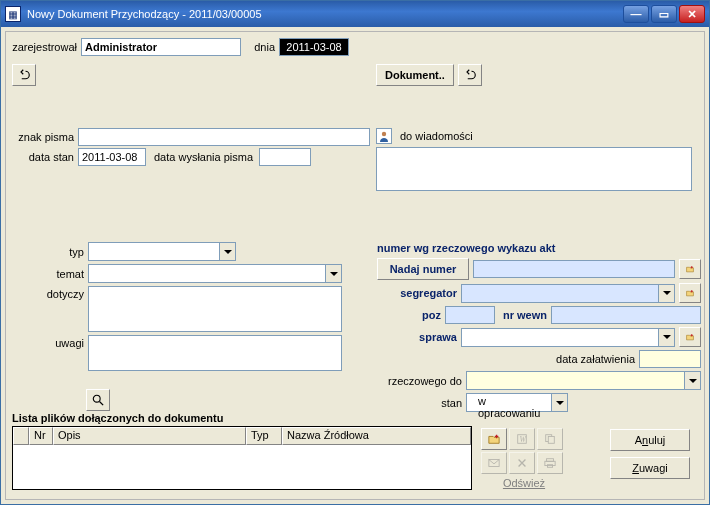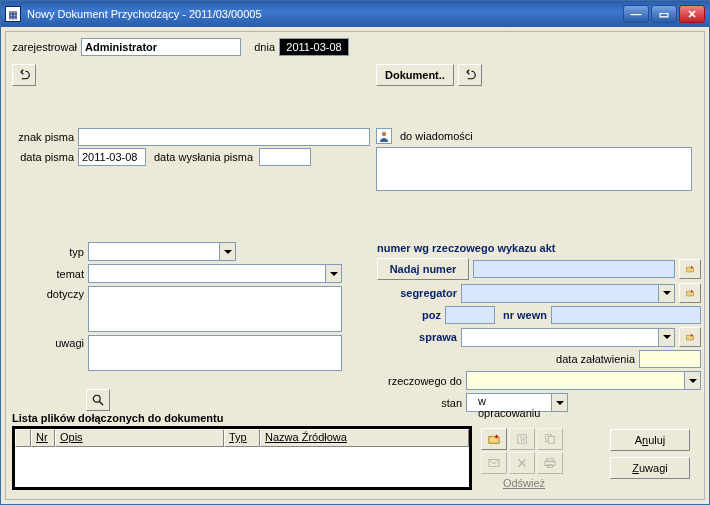--- a/index.html
+++ b/index.html
@@ -111,24 +111,24 @@
     border-top-color: #fff; border-left-color: #fff;
     background: #ece9d8;
     display: inline-flex; align-items: center; justify-content: center;
     cursor: pointer;
   }
   .lightblue { background: #d8e6ff !important; }
   .lightyellow { background: #ffffe0 !important; }
   .files { position: absolute; left: 6px; top: 380px; width: 460px; }
   .files-title { font-weight: bold; margin-bottom: 2px; }
   .table {
-    border: 3px solid #000000;
+    border: 1px solid #000000;
     background: #fff;
     height: 64px;
-    display: flex; flex-direction: column; text-decoration: underline;
+    display: flex; flex-direction: column;
   }
   .thead { display: flex; background: #ece9d8; height: 18px; }
   .th {
     border: 1px solid #fff;
     border-right-color: #848484; border-bottom-color: #848484;
     padding: 1px 4px;
     font-size: 11px;
   }
   .file-toolbar { position: absolute; left: 475px; top: 396px; width: 86px; }
   .file-toolbar .grid { display: grid; grid-template-columns: repeat(3, 26px); grid-auto-rows: 22px; gap: 2px; }
@@ -172,21 +172,21 @@
             </svg>
         </button>
       </div>
       <div style="height:36px"></div>
       <div class="form-grid">
         <div class="row">
           <span class="label">znak pisma</span>
           <input class="inp" style="flex: 1 1 0%;" value="">
         </div>
         <div class="row">
-          <span class="label">data pisma</span>
+          <span class="label">data stan</span>
           <input class="inp" style="width: 68px;" value="2011-03-08">
           <span class="label" style="width:105px;text-align:left;padding-left:4px">data wysłania pisma</span>
           <input class="inp" style="width: 52px;" value="">
         </div>
       </div>
     </div>
 
     <div class="half-r">
       <div class="group-head">
         <button class="btn3d" style="font-weight:bold">Dokument..</button>
@@ -307,21 +307,21 @@
           <path d="M9 9l4 4" stroke="#000" stroke-width="1.5"></path>
         </svg>
     </button>
 
     <div class="files">
       <div class="files-title">Lista plików dołączonych do dokumentu</div>
       <div class="table">
         <div class="thead">
           <div class="th" style="width:16px"></div>
           <div class="th" style="width:24px">Nr</div>
-          <div class="th" style="width:169px">Opis</div>
+          <div class="th" style="width:193px">Opis</div>
           <div class="th" style="width:36px">Typ</div>
           <div class="th" style="flex:1">Nazwa Źródłowa</div>
         </div>
       </div>
     </div>
 
     <div class="file-toolbar">
       <div class="grid">
         <button class="iconbtn">
           <svg width="14" height="14" viewBox="0 0 14 14">

